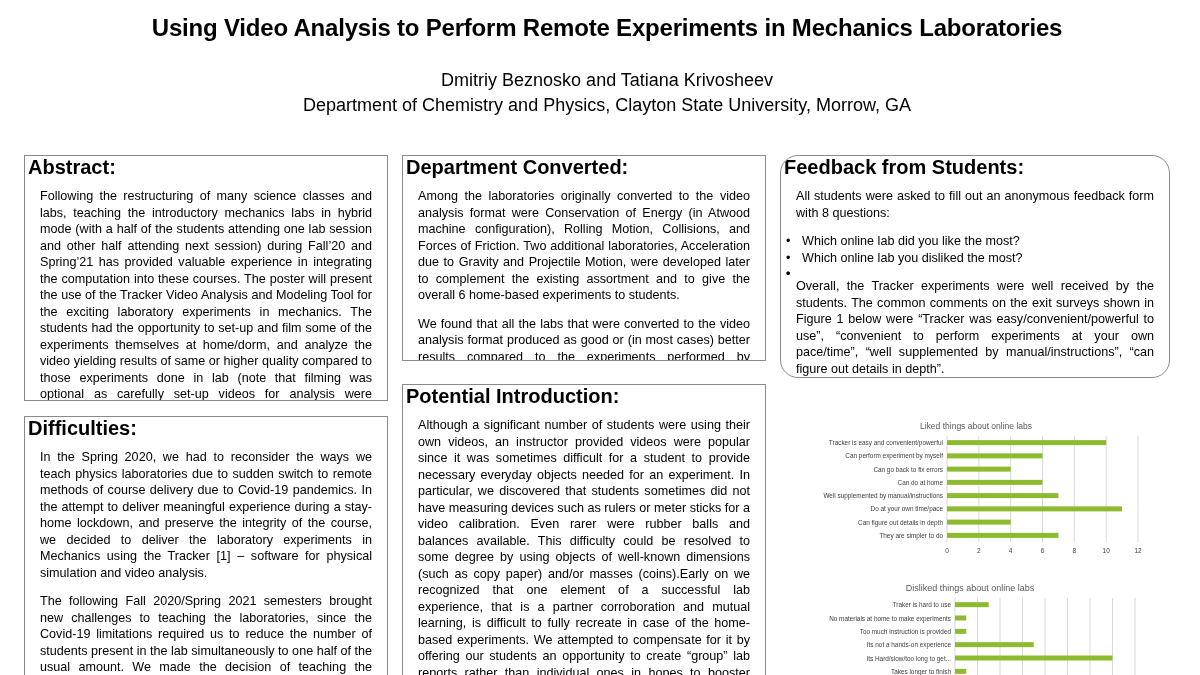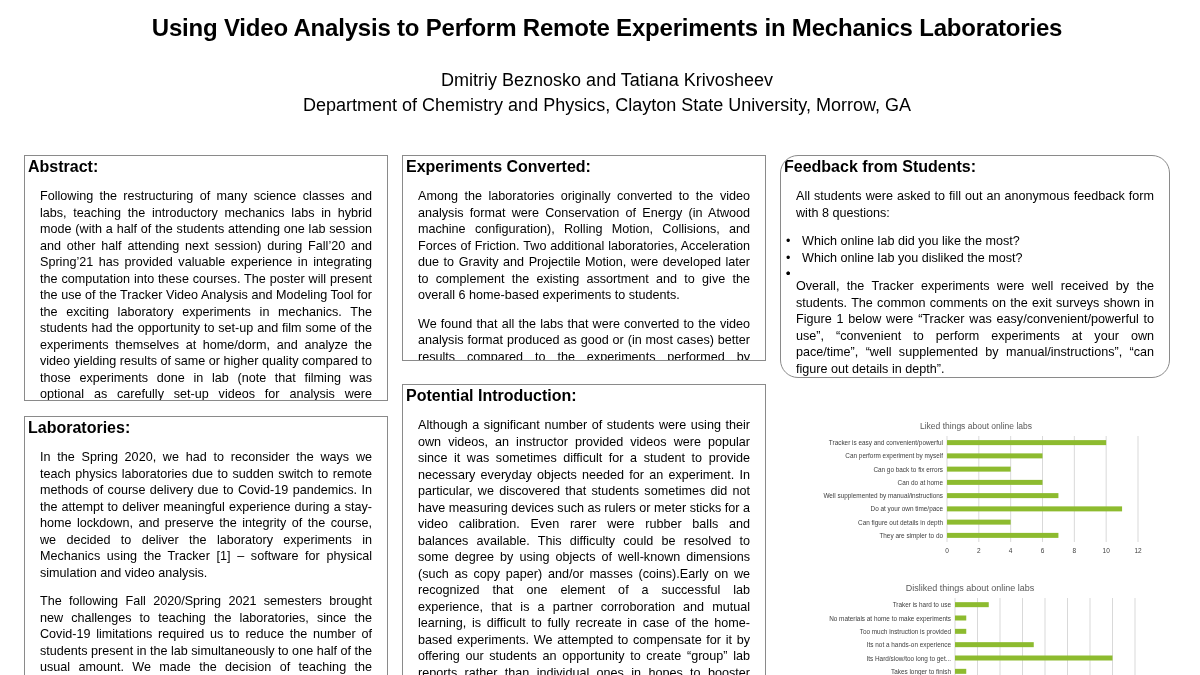--- a/index.html
+++ b/index.html
@@ -3,21 +3,21 @@
 <meta charset="utf-8">
 <style>
   html, body { margin:0; padding:0; }
   body { width:1200px; height:675px; overflow:hidden; background:#ffffff; position:relative;
          font-family:"Liberation Sans", sans-serif; color:#000; }
   .title { position:absolute; left:0; top:14px; width:1214px; text-align:center;
            font-size:24px; font-weight:bold; letter-spacing:-0.2px; }
   .authors { position:absolute; left:0; top:68px; width:1214px; text-align:center; font-size:18px; line-height:25px; }
   .box { position:absolute; border:1px solid #8a8a8a; background:#fff; box-sizing:border-box;
          padding:2px 3px 4px 3px; overflow:hidden; }
-  .box h2 { margin:0; font-size:16px; font-weight:bold; line-height:18px; }
+  .box h2 { margin:0; font-size:20px; font-weight:bold; line-height:18px; }
   .box p { margin:12px; font-size:12.6px; line-height:16.5px; text-align:justify; }
   .box ul { margin:0; padding:0; list-style:none; }
   .box li { font-size:12.6px; line-height:16.5px; position:relative; padding-left:18px; }
   .box li .bullet { position:absolute; left:2px; top:0; }
   #abstract { left:24px; top:155px; width:364px; height:246px; }
   #intro { left:24px; top:416px; width:364px; height:270px; border-bottom:none; }
   #exp { left:402px; top:155px; width:364px; height:206px; }
   #diff { left:402px; top:384px; width:364px; height:300px; border-bottom:none; }
   #feedback { left:780px; top:155px; width:390px; height:223px;border-radius:18px; }
   .chart { position:absolute; }
@@ -31,27 +31,27 @@
   <div>Dmitriy Beznosko and Tatiana Krivosheev</div>
   <div>Department of Chemistry and Physics, Clayton State University, Morrow, GA</div>
 </div>
 
 <section class="box" id="abstract">
   <h2>Abstract:</h2>
   <p>Following the restructuring of many science classes and labs, teaching the introductory mechanics labs in hybrid mode (with a half of the students attending one lab session and other half attending next session) during Fall’20 and Spring’21 has provided valuable experience in integrating the computation into these courses. The poster will present the use of the Tracker Video Analysis and Modeling Tool for the exciting laboratory experiments in mechanics. The students had the opportunity to set-up and film some of the experiments themselves at home/dorm, and analyze the video yielding results of same or higher quality compared to those experiments done in lab (note that filming was optional as carefully set-up videos for analysis were provided).</p>
 </section>
 
 <section class="box" id="intro">
-  <h2>Laboratories:</h2>
+  <h2>Difficulties:</h2>
   <p>In the Spring 2020, we had to reconsider the ways we teach physics laboratories due to sudden switch to remote methods of course delivery due to Covid-19 pandemics. In the attempt to deliver meaningful experience during a stay-home lockdown, and preserve the integrity of the course, we decided to deliver the laboratory experiments in Mechanics using the Tracker [1] – software for physical simulation and video analysis.</p>
   <p>The following Fall 2020/Spring 2021 semesters brought new challenges to teaching the laboratories, since the Covid-19 limitations required us to reduce the number of students present in the lab simultaneously to one half of the usual amount. We made the decision of teaching the mechanics laboratories in hybrid format – in which a student would come to the lab once every two weeks for a traditional experiment while performing a lab ... Tracker-based experiments ...</p>
 </section>
 
 <section class="box" id="exp">
-  <h2>Experiments Converted:</h2>
+  <h2>Department Converted:</h2>
   <p>Among the laboratories originally converted to the video analysis format were Conservation of Energy (in Atwood machine configuration), Rolling Motion, Collisions, and Forces of Friction. Two additional laboratories, Acceleration due to Gravity and Projectile Motion, were developed later to complement the existing assortment and to give the overall 6 home-based experiments to students.</p>
   <p>We found that all the labs that were converted to the video analysis format produced as good or (in most cases) better results compared to the experiments performed by students in the laboratory setting.</p>
 </section>
 
 <section class="box" id="diff">
   <h2>Potential Introduction:</h2>
   <p>Although a significant number of students were using their own videos, an instructor provided videos were popular since it was sometimes difficult for a student to provide necessary everyday objects needed for an experiment. In particular, we discovered that students sometimes did not have measuring devices such as rulers or meter sticks for a video calibration. Even rarer were rubber balls and balances available. This difficulty could be resolved to some degree by using objects of well-known dimensions (such as copy paper) and/or masses (coins).Early on we recognized that one element of a successful lab experience, that is a partner corroboration and mutual learning, is difficult to fully recreate in case of the home-based experiments. We attempted to compensate for it by offering our students an opportunity to create “group” lab reports rather than individual ones in hopes to booster collaboration. Interestingly enough, some students who worked on their own laboratory reports ... found it ... difficult ...</p>
 </section>
 
 <section class="box" id="feedback">

